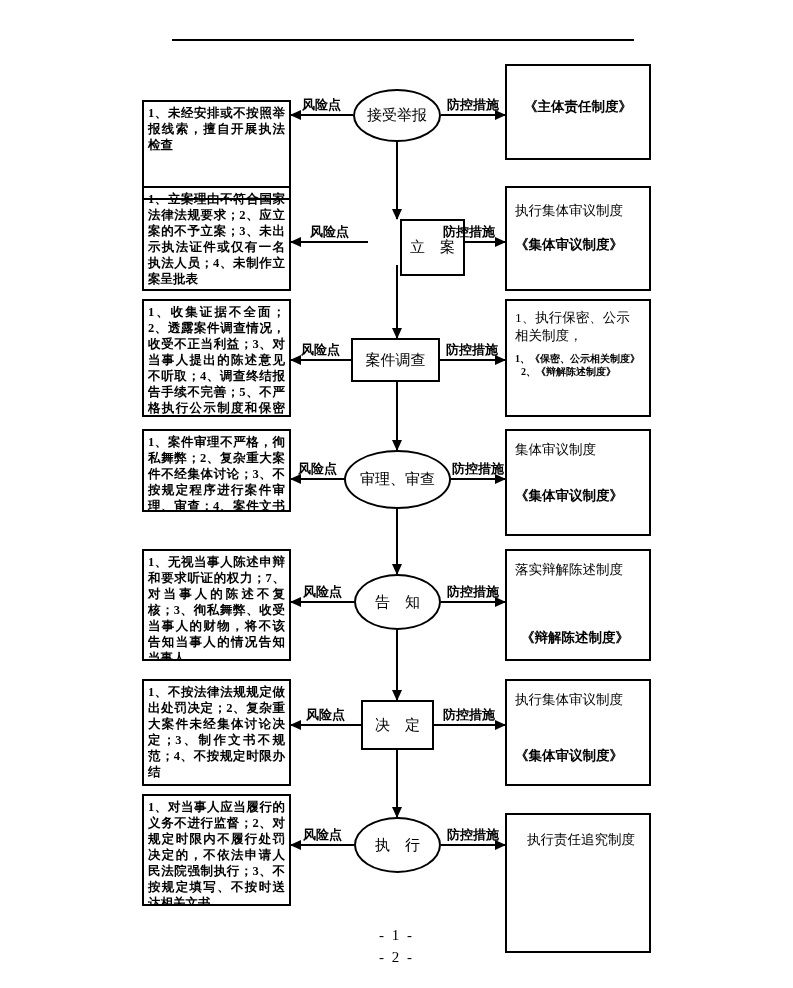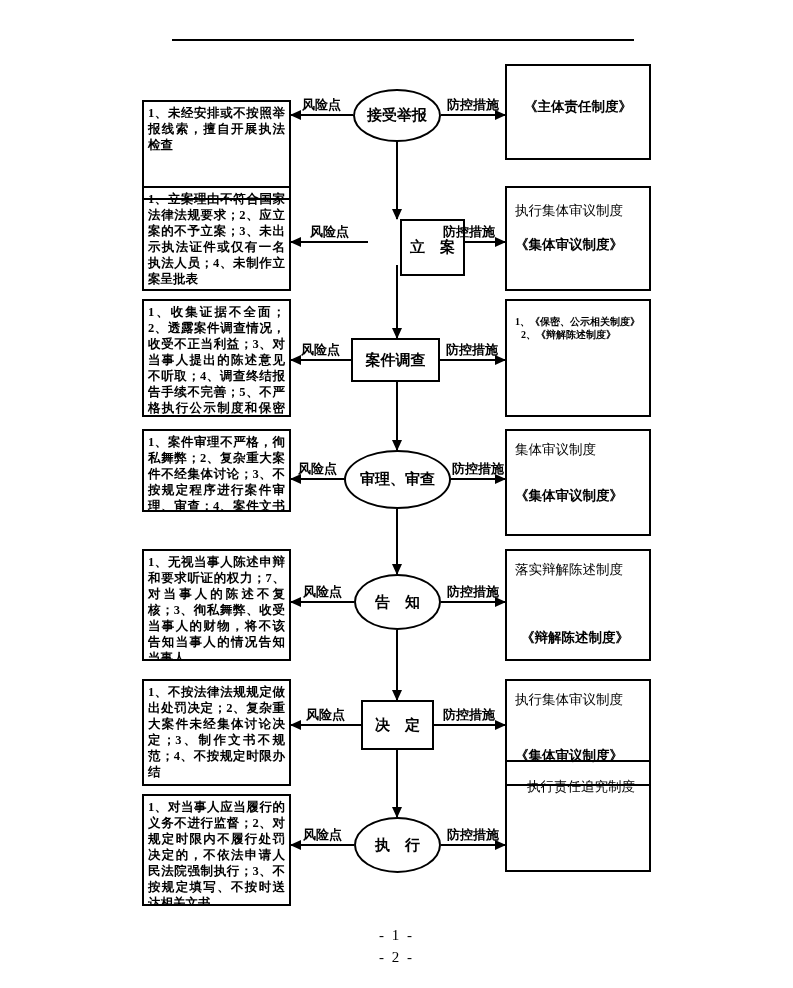--- a/index.html
+++ b/index.html
@@ -23,21 +23,21 @@
     position:absolute; left:505px; width:146px; border:2px solid #000;
     padding:6px 8px; font-size:13.5px; overflow:hidden;
   }
   .m-line { line-height:1.3; }
   .m-bold { font-weight:bold; }
   .m-center { text-align:center; }
   .m-small { font-size:10px; font-weight:bold; white-space:nowrap; }
   .shape {
     position:absolute; border:2px solid #000; background:#fff;
     display:flex; align-items:center; justify-content:center;
-    font-size:15px; font-weight:bold; text-align:center; z-index:2;
+    font-size:15px; font-weight:normal; text-align:center; z-index:2;
   }
   .ellipse { border-radius:50%; }
   .flow-label {
     position:absolute; font-size:13px; font-weight:bold;
     white-space:nowrap; z-index:3;
   }
   .arrow { position:absolute; height:2px; background:#000; }
   .arrow.left::before {
     content:""; position:absolute; left:-1px; top:50%; transform:translateY(-50%);
     width:0; height:0; border-top:5px solid transparent;
@@ -94,20 +94,21 @@
   <div class="varrow" style="left:396px;top:265px;height:73px;"></div>
 
   <div>
     <div class="box" style="top:299px;height:118px;">1、收集证据不全面；2、透露案件调查情况，收受不正当利益；3、对当事人提出的陈述意见不听取；4、调查终结报告手续不完善；5、不严格执行公示制度和保密制度。</div>
     <div class="arrow left" style="left:291px;top:359px;width:60px;"></div>
     <div class="flow-label" style="left:301px;top:341px;">风险点</div>
     <div class="shape" style="left:351px;top:338px;width:89px;height:44px;">案件调查</div>
     <div class="arrow right" style="left:440px;top:359px;width:65px;"></div>
     <div class="flow-label" style="left:446px;top:341px;">防控措施</div>
     <div class="rbox" style="top:299px;height:118px;">
+      <div class="m-line" style="margin-top:2px;">1、执行保密、公示相关制度，</div>
       <div class="m-line m-small" style="margin-top:8px;">1、《保密、公示相关制度》</div>
       <div class="m-line m-small" style="margin-top:0;margin-left:6px;">2、《辩解陈述制度》</div>
     </div>
   </div>
   <div class="varrow" style="left:396px;top:382px;height:68px;"></div>
 
   <div>
     <div class="box" style="top:429px;height:83px;">1、案件审理不严格，徇私舞弊；2、复杂重大案件不经集体讨论；3、不按规定程序进行案件审理、审查；4、案件文书不完善</div>
     <div class="arrow left" style="left:291px;top:478px;width:53px;"></div>
     <div class="flow-label" style="left:298px;top:460px;">风险点</div>
@@ -149,21 +150,21 @@
   </div>
   <div class="varrow" style="left:396px;top:750px;height:67px;"></div>
 
   <div>
     <div class="box" style="top:794px;height:112px;">1、对当事人应当履行的义务不进行监督；2、对规定时限内不履行处罚决定的，不依法申请人民法院强制执行；3、不按规定填写、不按时送达相关文书</div>
     <div class="arrow left" style="left:291px;top:844px;width:63px;"></div>
     <div class="flow-label" style="left:303px;top:826px;">风险点</div>
     <div class="shape ellipse" style="left:354px;top:817px;width:87px;height:56px;">执　行</div>
     <div class="arrow right" style="left:441px;top:844px;width:64px;"></div>
     <div class="flow-label" style="left:447px;top:826px;">防控措施</div>
-    <div class="rbox" style="top:760px;height:112px;padding-left:20px;">
+    <div class="rbox" style="top:813px;height:140px;padding-left:20px;">
       <div class="m-line" style="margin-top:10px;">执行责任追究制度</div>
     </div>
   </div>
 
   <div class="footer">
     <div>- 1 -</div>
     <div>- 2 -</div>
   </div>
 
 </div>

